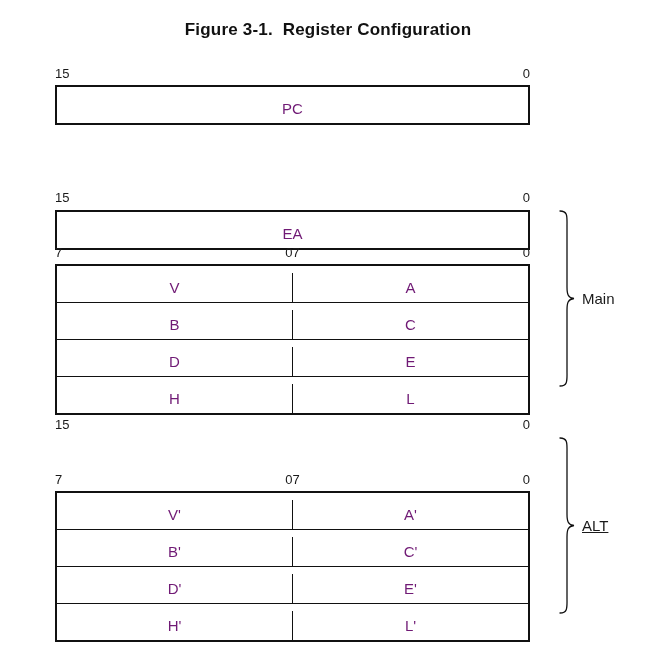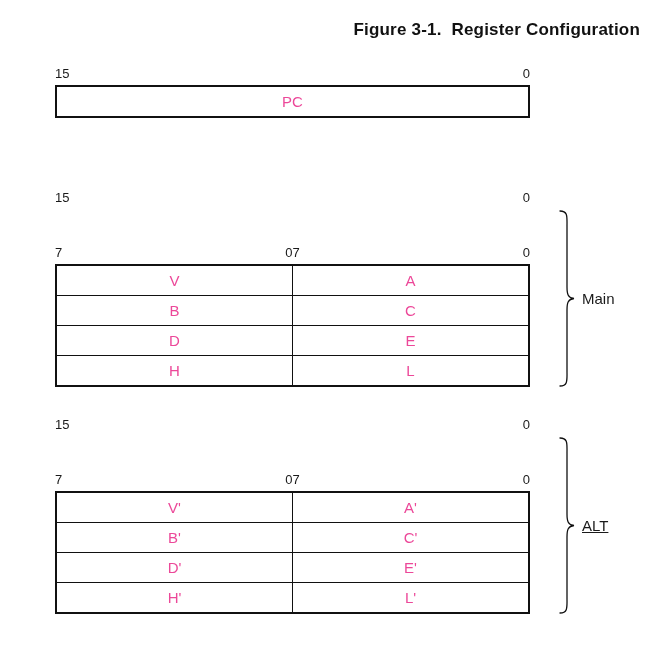--- a/index.html
+++ b/index.html
@@ -12,25 +12,26 @@
     position: relative;
     overflow: hidden;
   }
   .canvas { position: absolute; inset: 0; }
 
   .title {
     position: absolute;
     top: 20px;
     left: 0;
     width: 640px;
-    text-align: right;
+    text-align: center;
     font-weight: bold;
     font-size: 17px;
     letter-spacing: 0.2px;
     color: #111;
+    padding-left: 8px;
   }
 
   .bitlabels {
     position: absolute;
     left: 55px;
     width: 475px;
     display: flex;
     justify-content: space-between;
     font-size: 13px;
     color: #1a1a1a;
@@ -48,21 +49,22 @@
     background: #fff;
   }
   .row { display: flex; border-top: 1px solid #111; }
   .row:first-child { border-top: none; }
   .cell {
     flex: 1;
     text-align: center;
     font-size: 15px;
     height: 29px;
     line-height: 29px;
-    color: #ec4899;
+    color: #701a75;
+    margin-top: 7px;
   }
   .cell + .cell { border-left: 1px solid #111; }
 
   .brace { position: absolute; }
   .brace-label {
     position: absolute;
     left: 582px;
     font-size: 15px;
     color: #1a1a1a;
     height: 18px;
@@ -82,20 +84,25 @@
   </div>
   <div class="regbox" style="top:85px;">
     <div class="row">
       <div class="cell">PC</div>
     </div>
   </div>
 
   <div class="bitlabels" style="top:190px;">
     <span class="bl-left">15</span>
     <span class="bl-right">0</span>
+  </div>
+  <div class="regbox" style="top:210px;">
+    <div class="row">
+      <div class="cell">EA</div>
+    </div>
   </div>
   <div class="bitlabels" style="top:245px;">
     <span class="bl-left">7</span>
     <span class="bl-mid">07</span>
     <span class="bl-right">0</span>
   </div>
   <div class="regbox" style="top:264px;">
     <div class="row">
       <div class="cell">V</div>
       <div class="cell">A</div>

